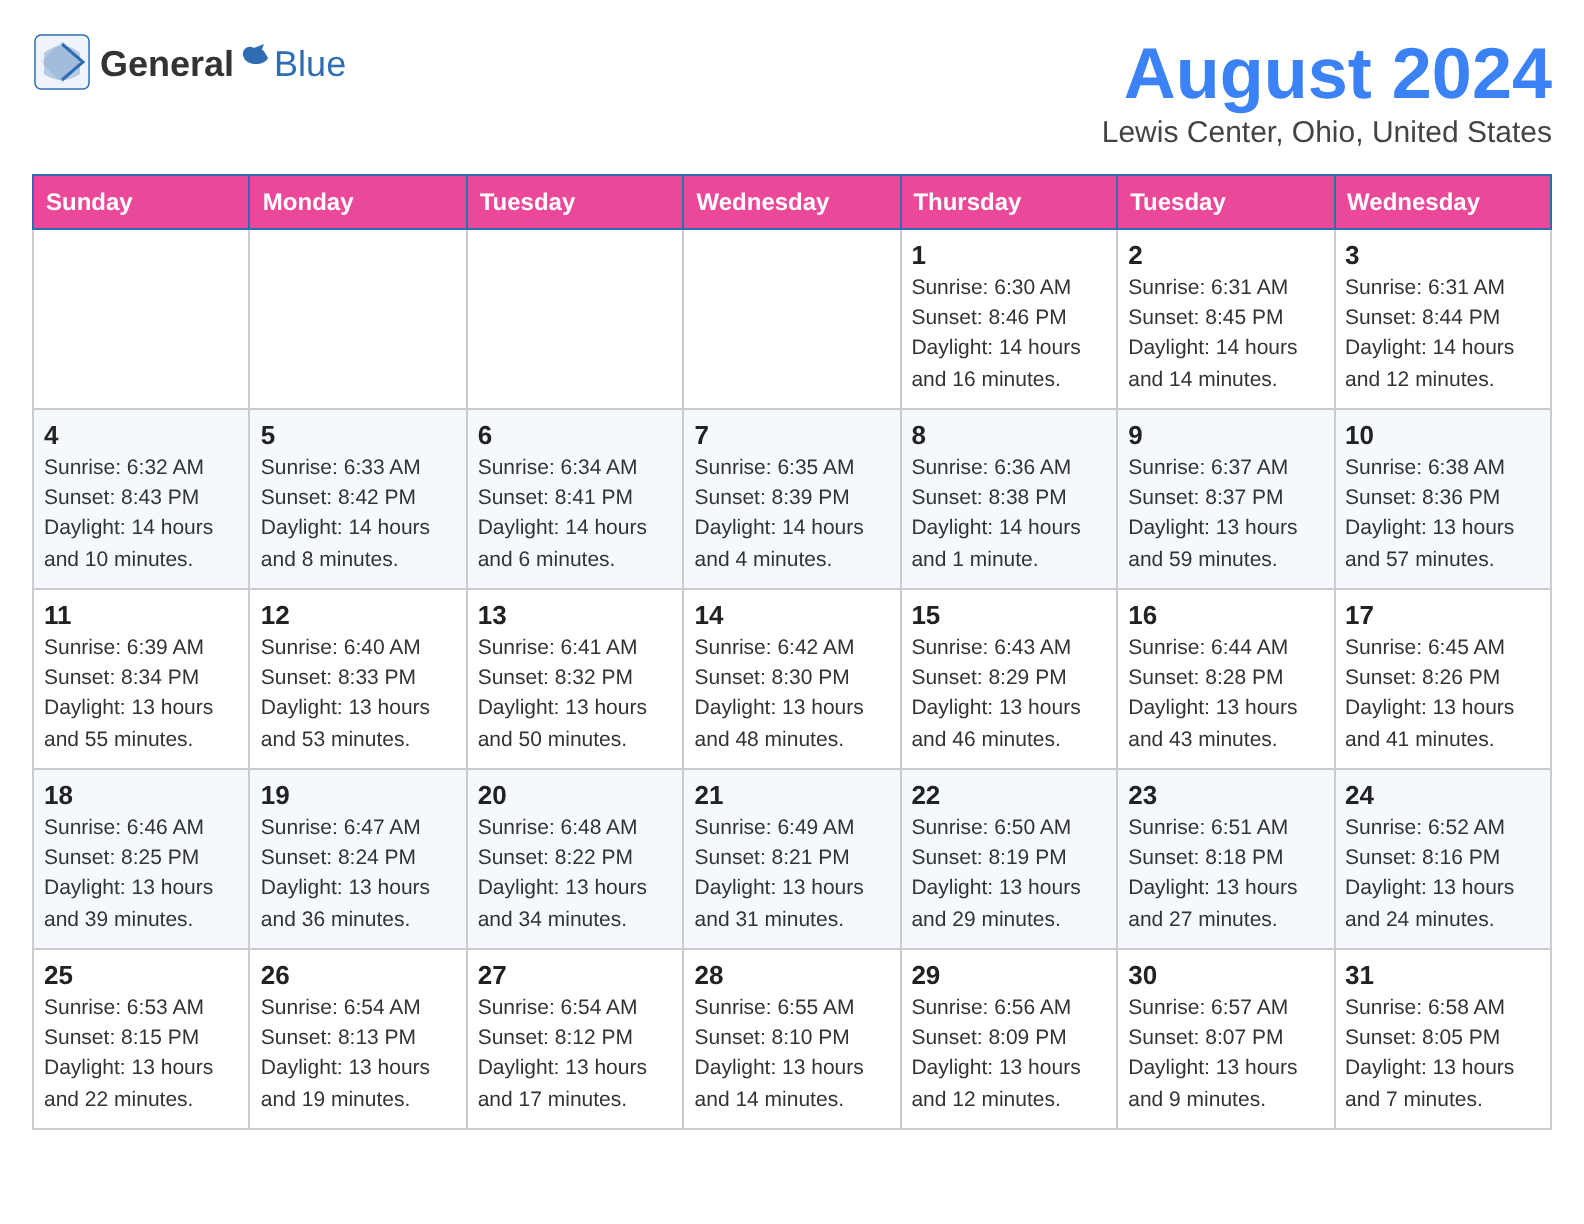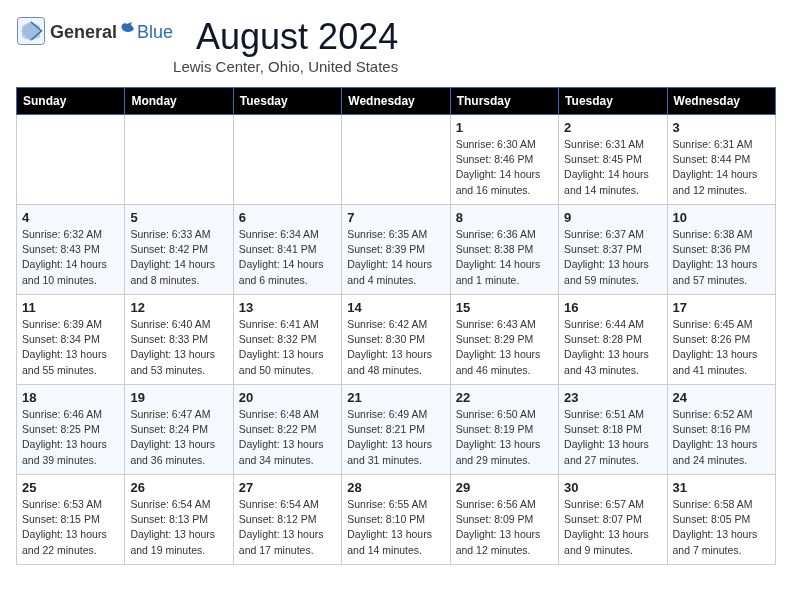--- a/index.html
+++ b/index.html
@@ -5,52 +5,52 @@
     * { margin: 0; padding: 0; box-sizing: border-box; }
     body {
       font-family: Arial, sans-serif;
       background: #fff;
       width: 792px;
       min-height: 612px;
       padding: 16px;
     }
     .header {
       display: flex;
-      justify-content: flex-start;
+      justify-content: space-between;
       align-items: flex-start;
       margin-bottom: 12px;
     }
     .logo {
       display: flex;
       align-items: center;
       gap: 4px;
     }
     .logo-icon {
       width: 30px;
       height: 30px;
     }
     .title-block {
       text-align: right;
     }
     .month-title {
       font-size: 36px;
-      font-weight: normal;
-      color: #0f172a;
+      font-weight: bold;
+      color: #3b82f6;
     }
     .location-title {
       font-size: 15px;
       color: #444;
     }
     .calendar {
       width: 100%;
       border-collapse: collapse;
       font-size: 11px;
     }
     .calendar th {
-      background-color: #000000;
+      background-color: #ec4899;
       color: #fff;
       text-align: left;
       padding: 6px 6px;
       font-size: 12px;
       font-weight: bold;
       border: 1px solid #2e6db4;
     }
     .calendar td {
       vertical-align: top;
       padding: 5px 5px;

